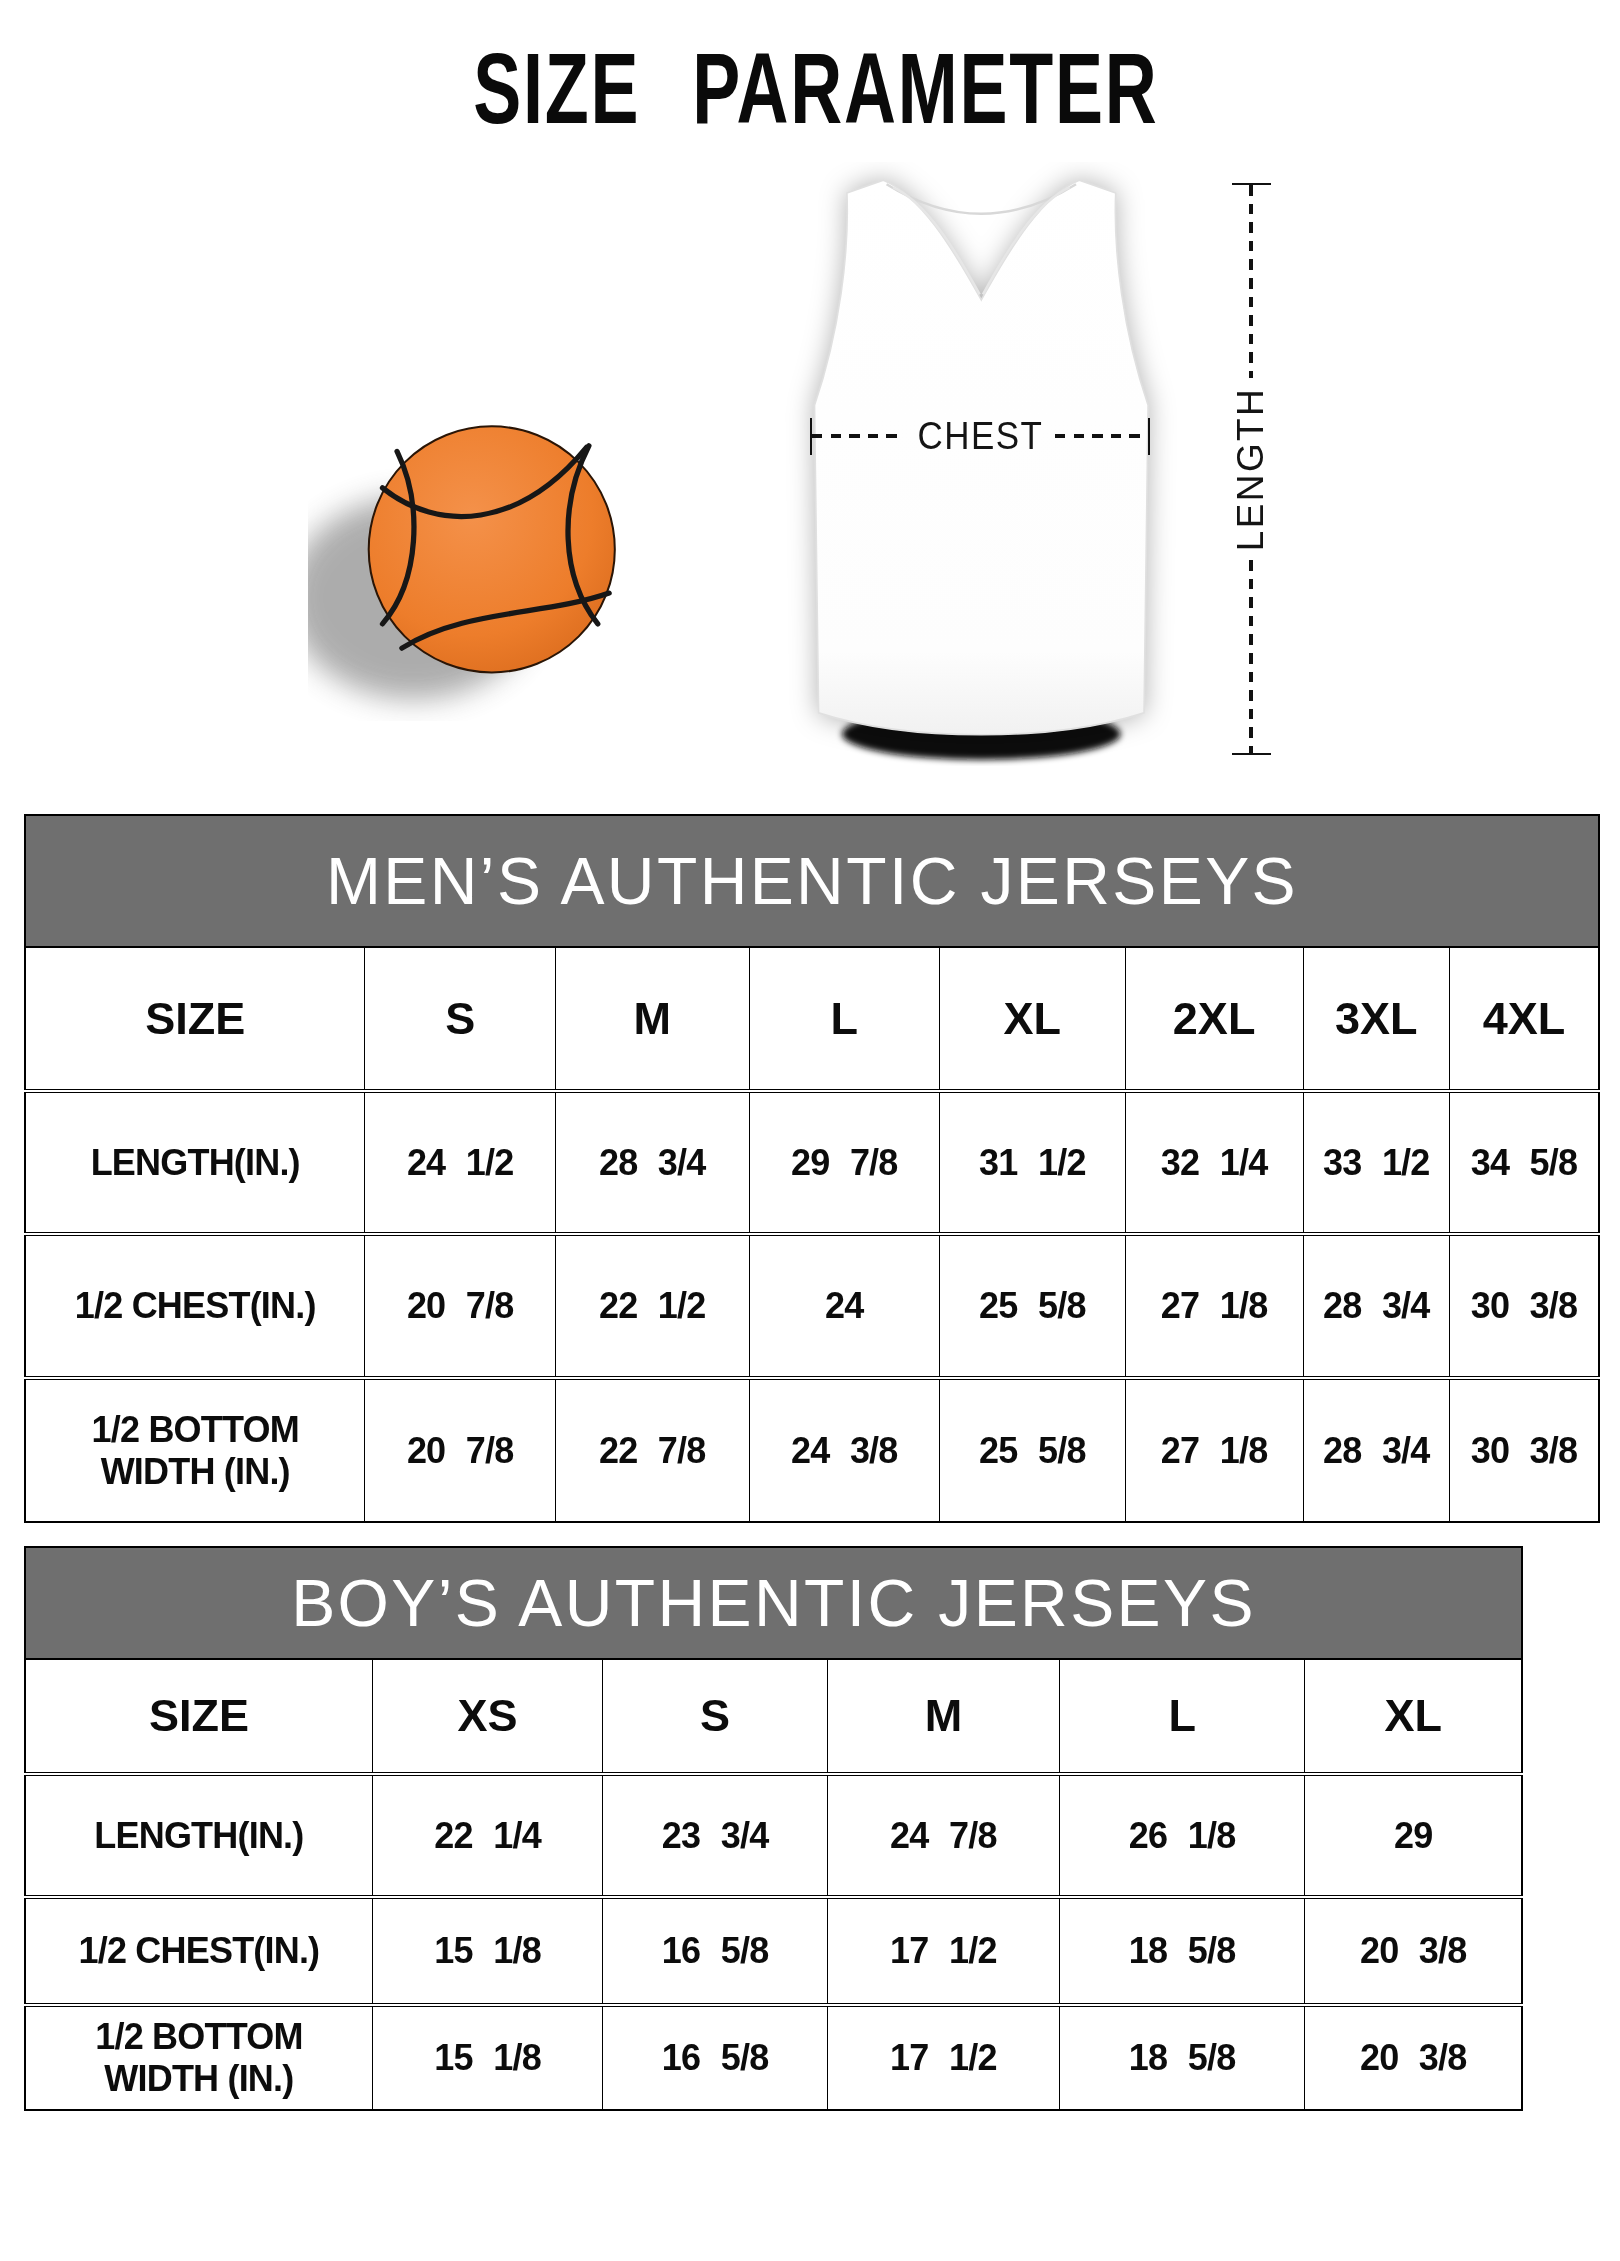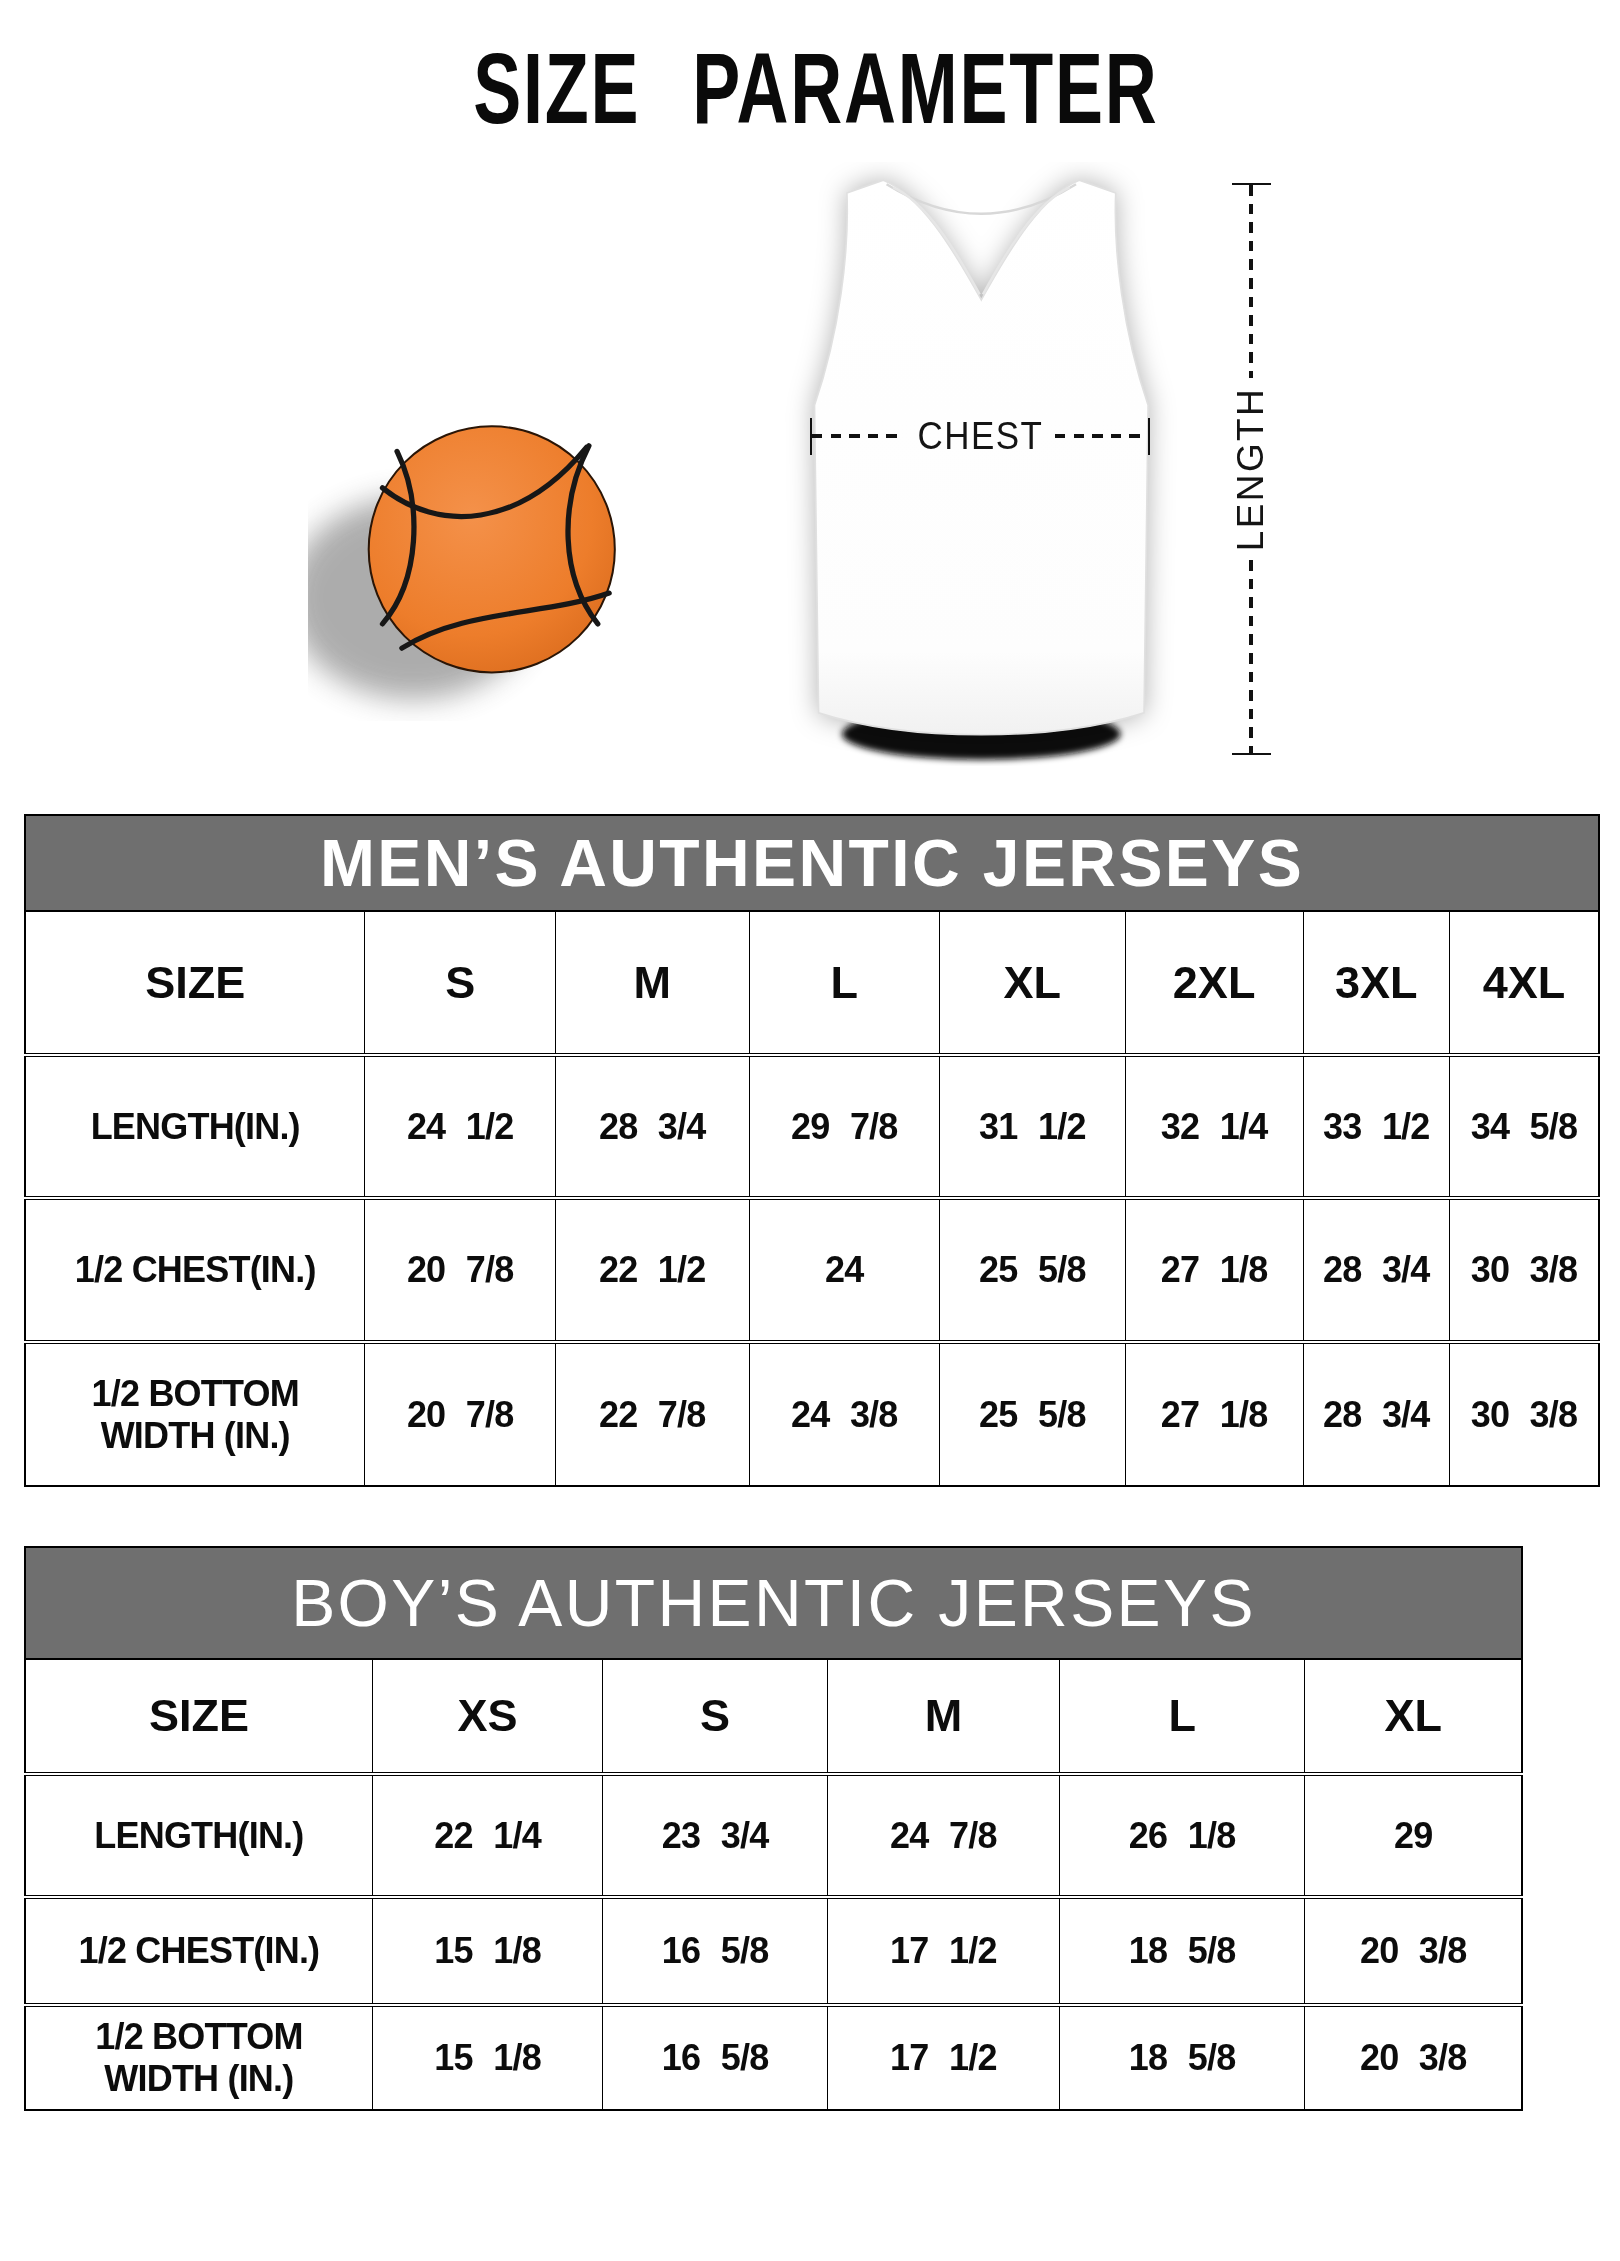--- a/index.html
+++ b/index.html
@@ -59,21 +59,21 @@
     border-collapse:collapse; table-layout:fixed;
     border:2.4px solid #000; background:#fff;
   }
   .mens-table  { position:absolute; left:24px;  top:814px; width:1576px; }
   .boys-table  { position:absolute; left:24px;  top:1546px; width:1499px; }
 
   td.bar {
     background:#6F6F6F; border:2.4px solid #000; text-align:center;
     color:#ffffff; font-size:66px; letter-spacing:2.4px; font-weight:400;
   }
-  .mens-table td.bar { height:96px;font-weight:bold; }
+  .mens-table td.bar { height:132px; }
   .boys-table td.bar { height:112px; }
 
   td.cell {
     border-left:1.6px solid #000; border-right:1.6px solid #000;
     text-align:center; vertical-align:middle;
     font-size:36px; font-weight:700; letter-spacing:-0.8px; color:#0c0c0c;margin-left:32px;
   }
   tr.size-row td.cell { font-size:45px; letter-spacing:0; }
   tr.data-row td.cell { border-top:4.9px double #000; }
   td.cell.val { word-spacing:11.3px; }

